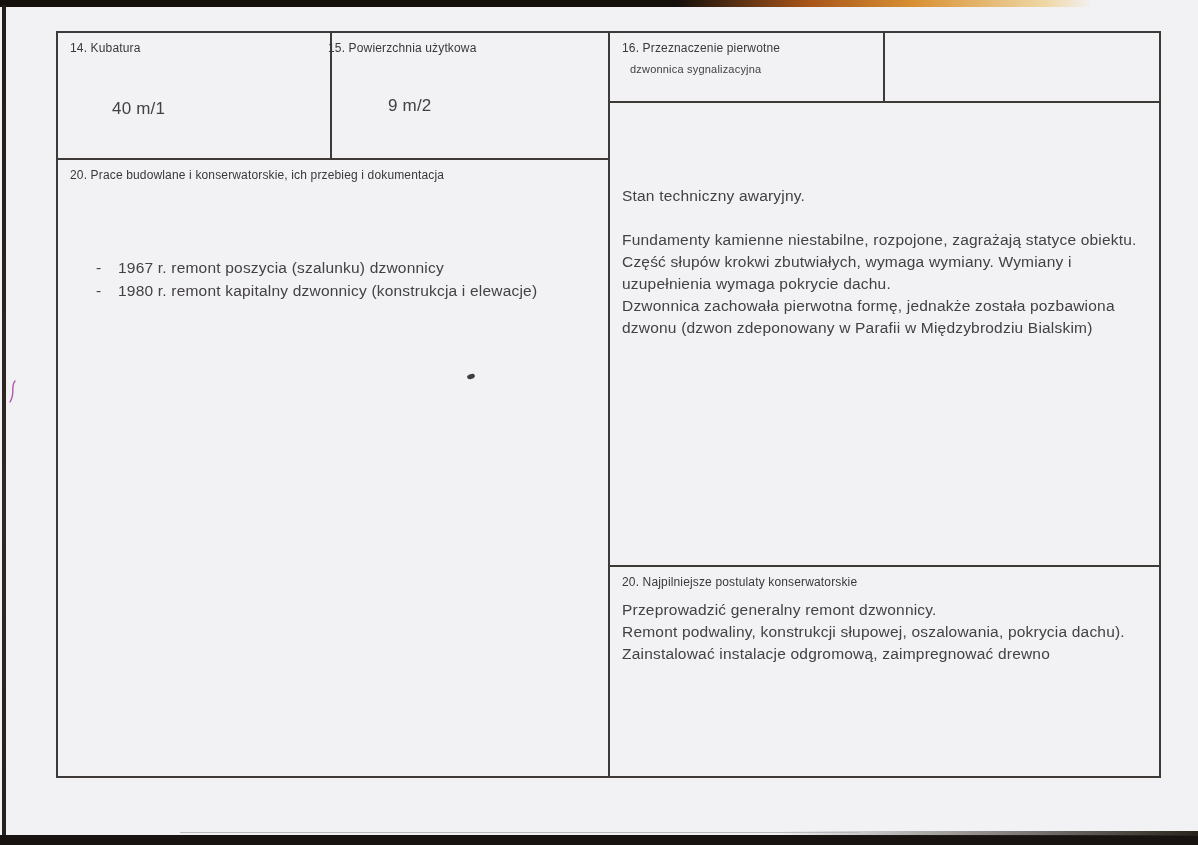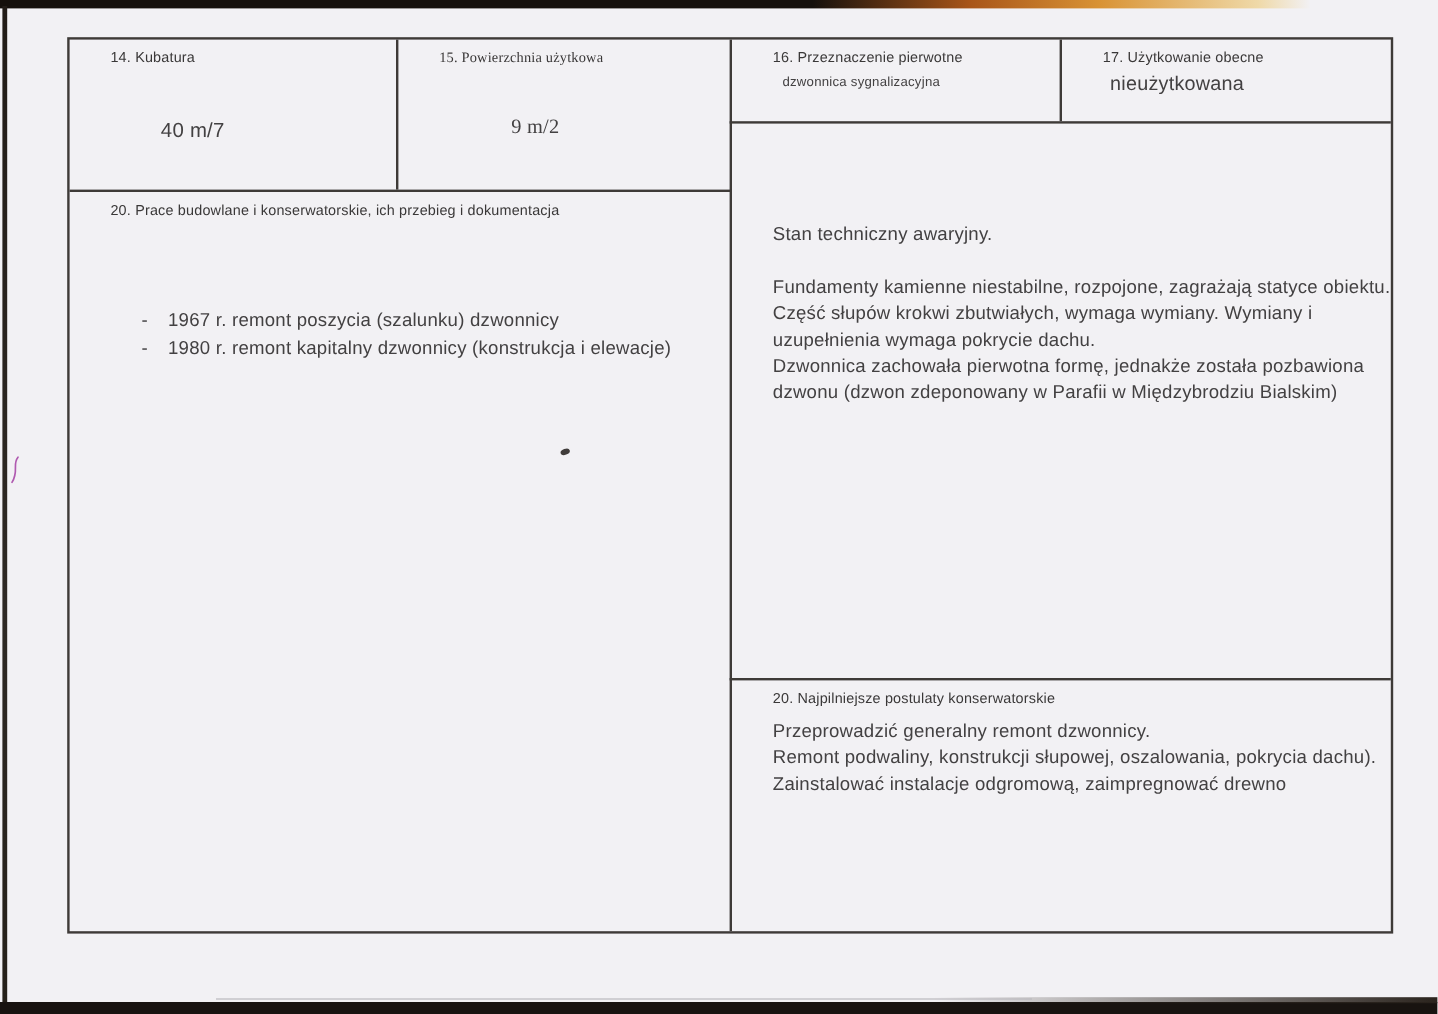--- a/index.html
+++ b/index.html
@@ -21,23 +21,23 @@
   #form-table{position:absolute;left:56px;top:31px;width:1105px;height:747px;border:2px solid var(--line);}
   .vline,.hline{position:absolute;background:var(--line);}
   .vline{width:2px;} .hline{height:2px;}
   #vline-main{left:550px;top:0;height:743px;}
   #vline-14-15{left:272px;top:0;height:125px;}
   #vline-16-17{left:825px;top:0;height:68px;}
   #hline-left-row{left:0;top:125px;width:552px;}
   #hline-right-row{left:550px;top:68px;width:551px;}
   #hline-19-20{left:550px;top:532px;width:551px;}
 
-  .cell{position:absolute;margin-left:22px;}
+  .cell{position:absolute;}
   #cell-14{left:0;top:0;width:272px;height:125px;}
-  #cell-15{left:274px;top:0;width:276px;height:103px;font-family:Liberation Serif, serif;}
+  #cell-15{left:258px;top:0;width:276px;height:103px;}
   #cell-16{left:552px;top:0;width:273px;height:68px;border-radius:29px;}
   #cell-17{left:827px;top:0;width:274px;height:68px;}
   #cell-18{left:0;top:127px;width:550px;height:616px;}
   #cell-19{left:552px;top:70px;width:549px;height:462px;}
   #cell-20{left:552px;top:534px;width:549px;height:165px;}
 
   .field-label{position:absolute;top:8px;left:12px;font-size:12px;color:var(--label);letter-spacing:.15px;white-space:nowrap;}
   .field-value{position:absolute;font-size:17px;color:var(--text);letter-spacing:.2px;white-space:nowrap;}
   #value-14{left:54px;top:66px;}
   #value-15{left:72px;top:63px;text-align:right;}
@@ -74,37 +74,33 @@
 
     <div id="vline-main" class="vline"></div>
     <div id="vline-14-15" class="vline"></div>
     <div id="vline-16-17" class="vline"></div>
     <div id="hline-left-row" class="hline"></div>
     <div id="hline-right-row" class="hline"></div>
     <div id="hline-19-20" class="hline"></div>
 
     <div id="cell-14" class="cell">
       <div class="field-label">14. Kubatura</div>
-      <div id="value-14" class="field-value">40 m/7</div>
+      <div id="value-14" class="field-value">40 m/1</div>
     </div>
 
     <div id="cell-15" class="cell">
       <div class="field-label">15. Powierzchnia użytkowa</div>
       <div id="value-15" class="field-value">9 m/2</div>
     </div>
 
     <div id="cell-16" class="cell">
       <div class="field-label">16. Przeznaczenie pierwotne</div>
       <div id="value-16" class="field-value">dzwonnica sygnalizacyjna</div>
     </div>
 
-    <div id="cell-17" class="cell">
-      <div class="field-label">17. Użytkowanie obecne</div>
-      <div id="value-17" class="field-value">nieużytkowana</div>
-    </div>
 
     <div id="cell-18" class="cell">
       <div class="field-label">20. Prace budowlane i konserwatorskie, ich przebieg i dokumentacja</div>
       <div id="list-18">
         <div class="list-row">
           <span class="list-dash">-</span>
           <span>1967 r. remont poszycia (szalunku) dzwonnicy</span>
         </div>
         <div class="list-row">
           <span class="list-dash">-</span>

